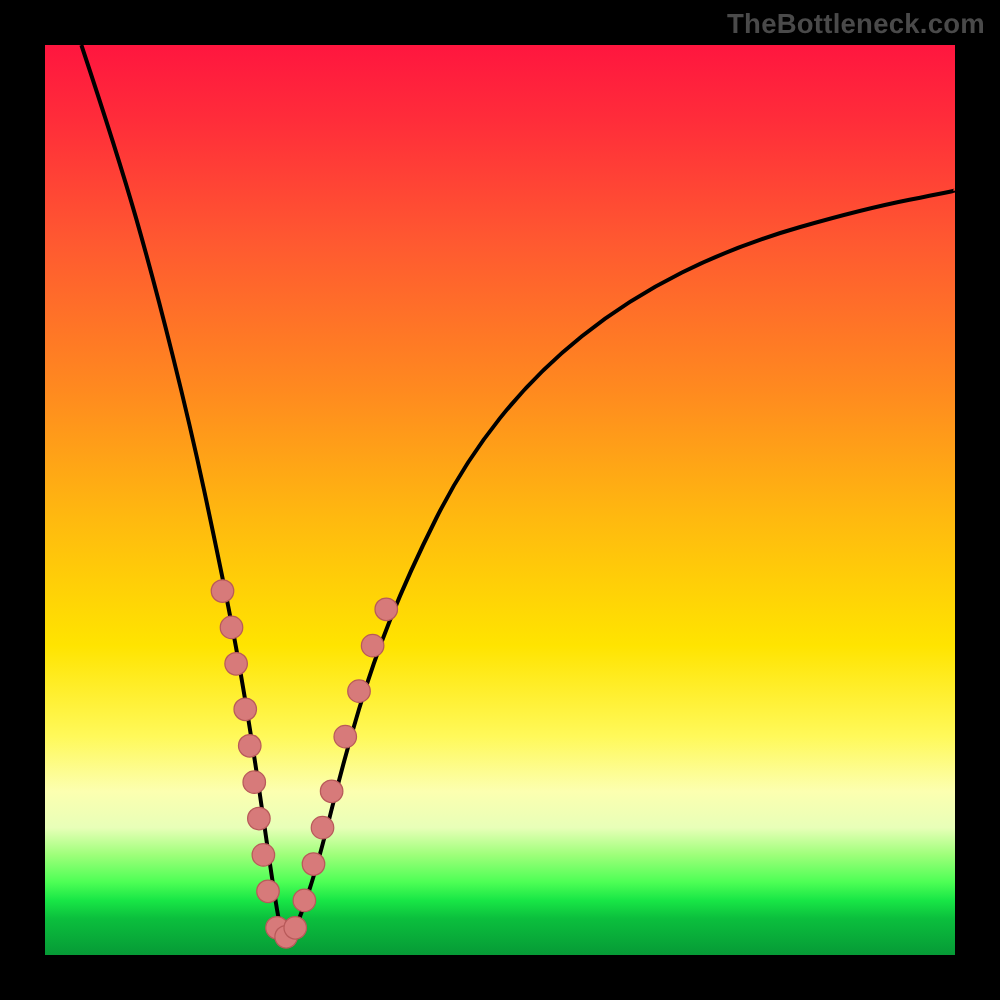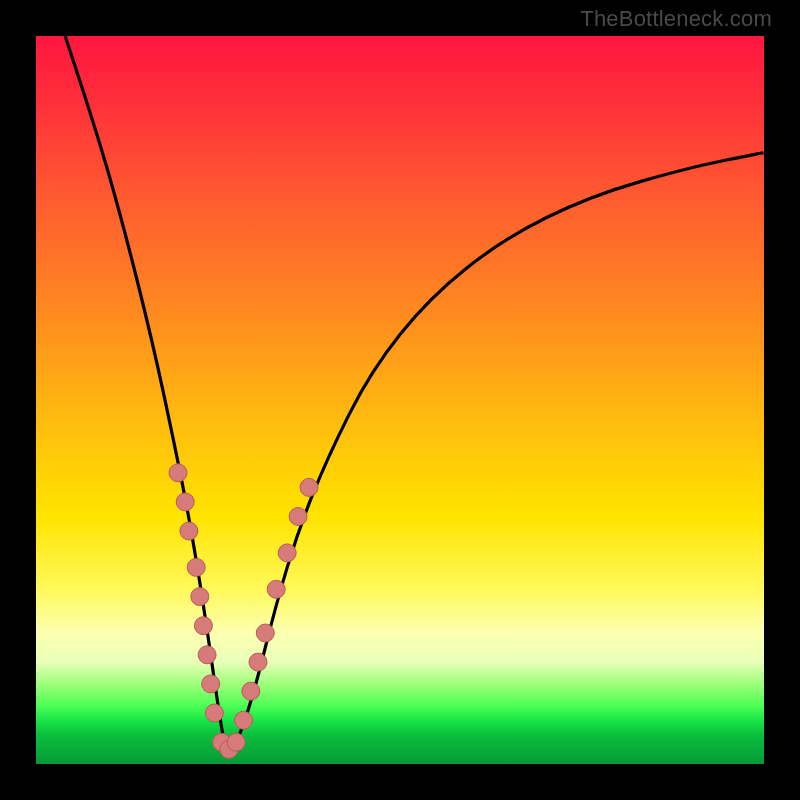--- a/index.html
+++ b/index.html
@@ -40,24 +40,24 @@
       #9eff7a 89%,
       #4dff55 92%,
       #18e646 94%,
       #0bbf3d 96%,
       #069a36 100%
     );
   }
   .watermark {
     position: absolute;
     top: 6px;
-    right: 28px;
+    right: 12px;
     color: #4a4a4a;
     font-size: 22px;
-    font-weight: 400;
+    font-weight: 700;
     letter-spacing: 0.2px;
     user-select: none;
   }
   svg.curve {
     position: absolute;
     left: 0;
     top: 0;
     width: 728px;
     height: 728px;
   }

